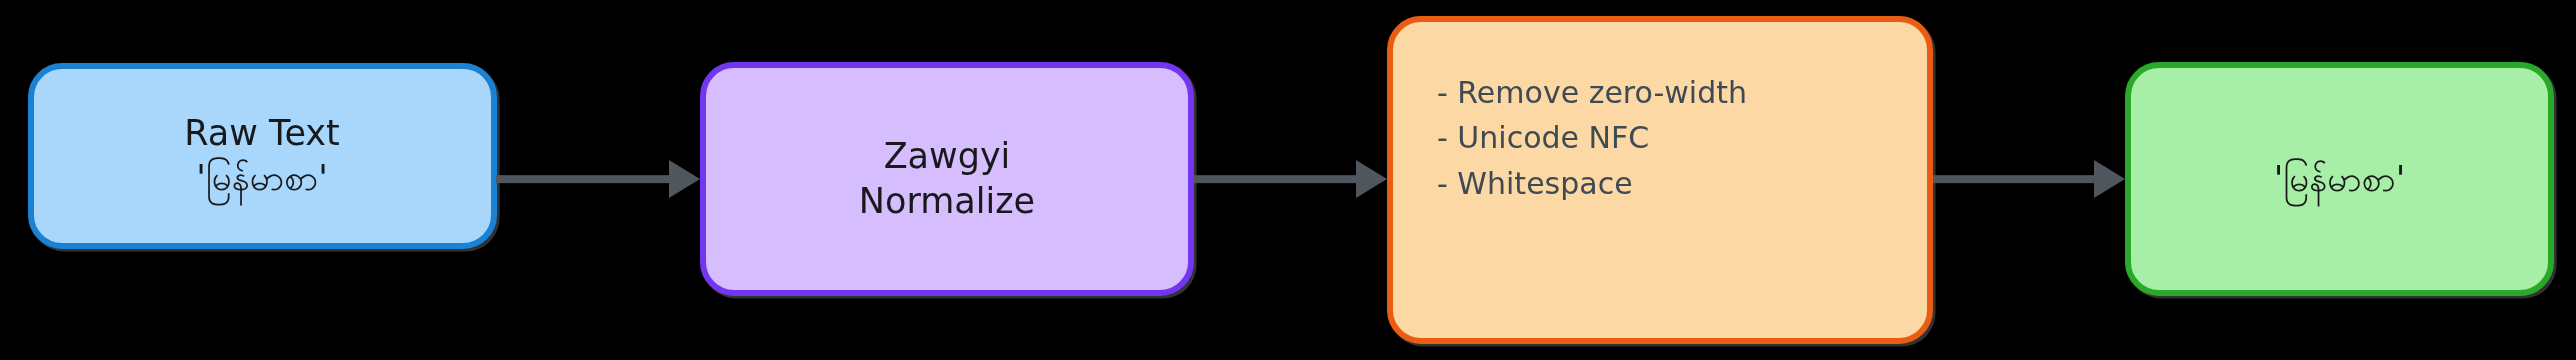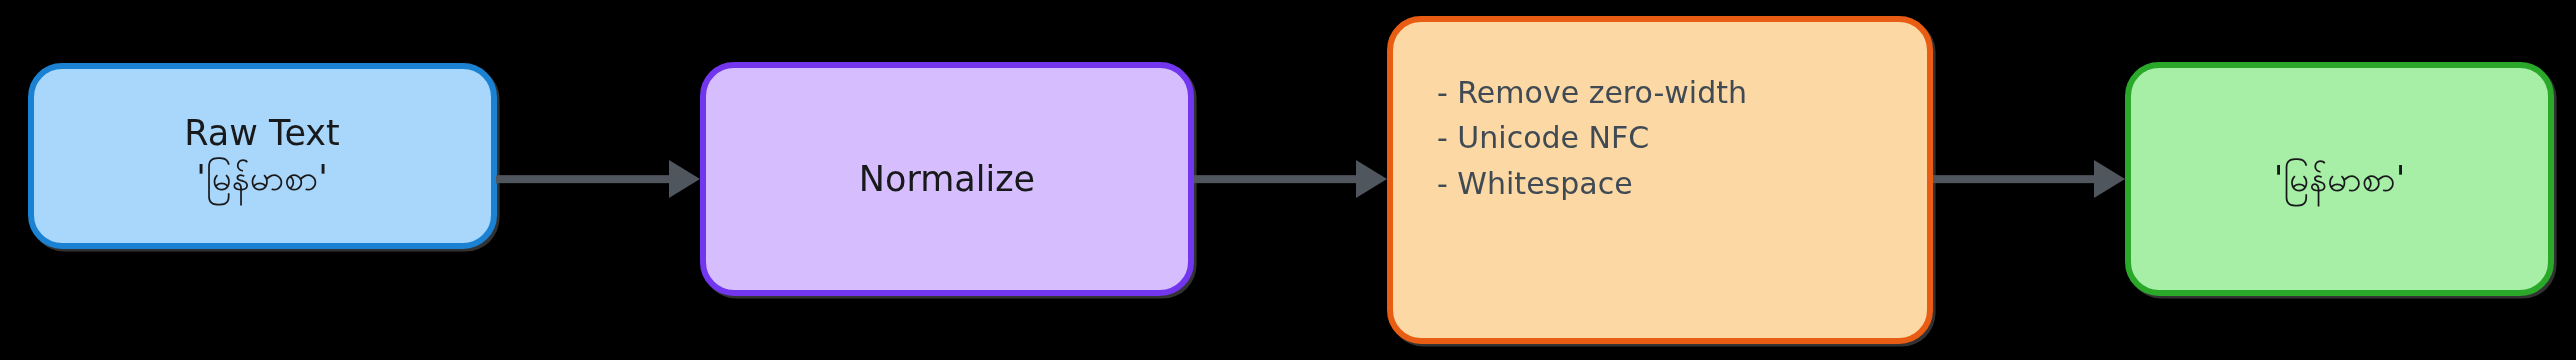--- a/index.html
+++ b/index.html
@@ -127,20 +127,21 @@
     <span class="node-line">Raw Text</span>
     <span class="node-line burmese">'မြန်မာစာ'</span>
   </div>
 
   <div class="arrow arrow-1">
     <div class="shaft"></div>
     <div class="head"></div>
   </div>
 
   <div class="node node-detect">
+    <span class="node-line">Zawgyi</span>
     <span class="node-line">Normalize</span>
   </div>
 
   <div class="arrow arrow-2">
     <div class="shaft"></div>
     <div class="head"></div>
   </div>
 
   <div class="node node-normalize">
     <ul class="norm-list">

